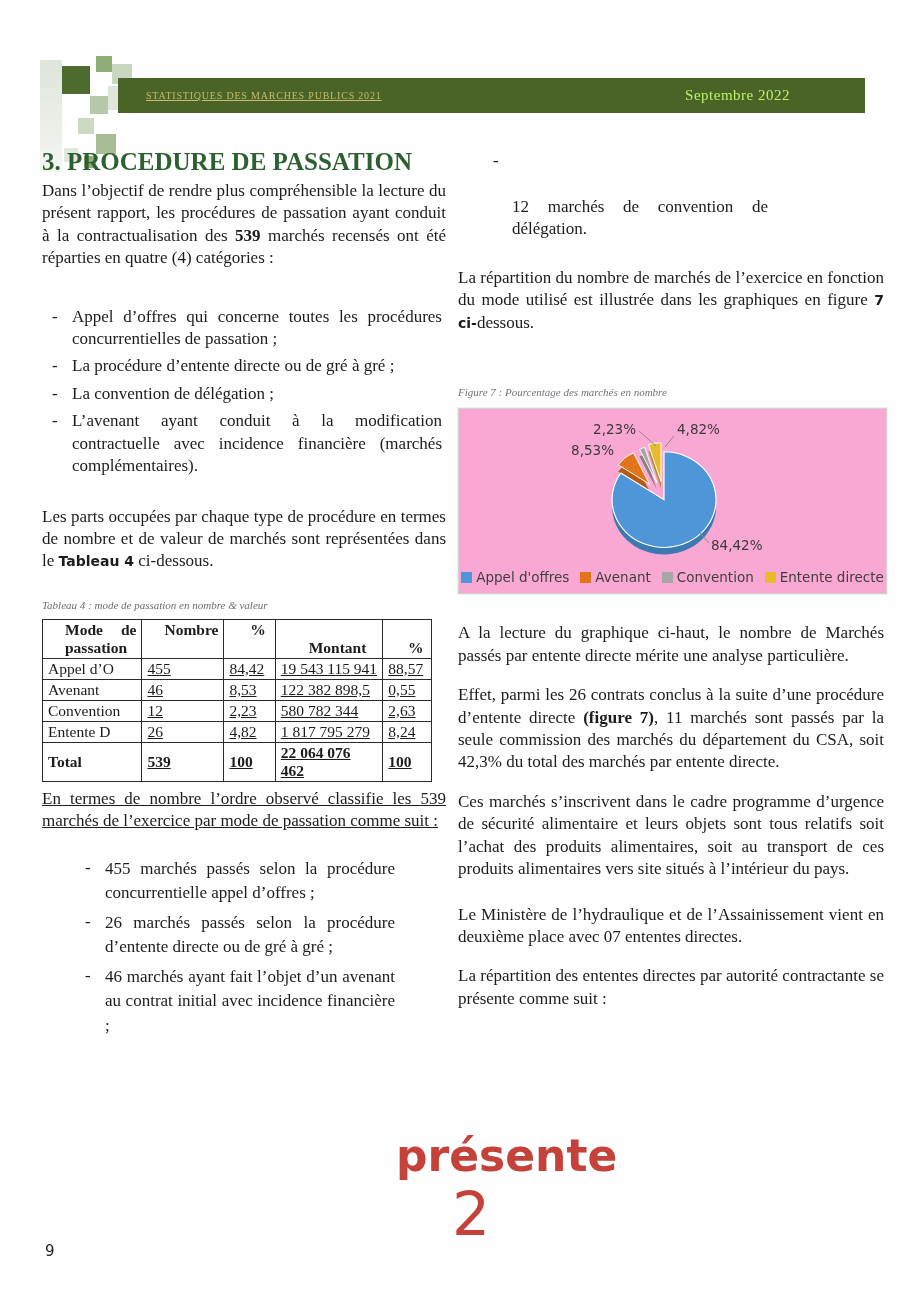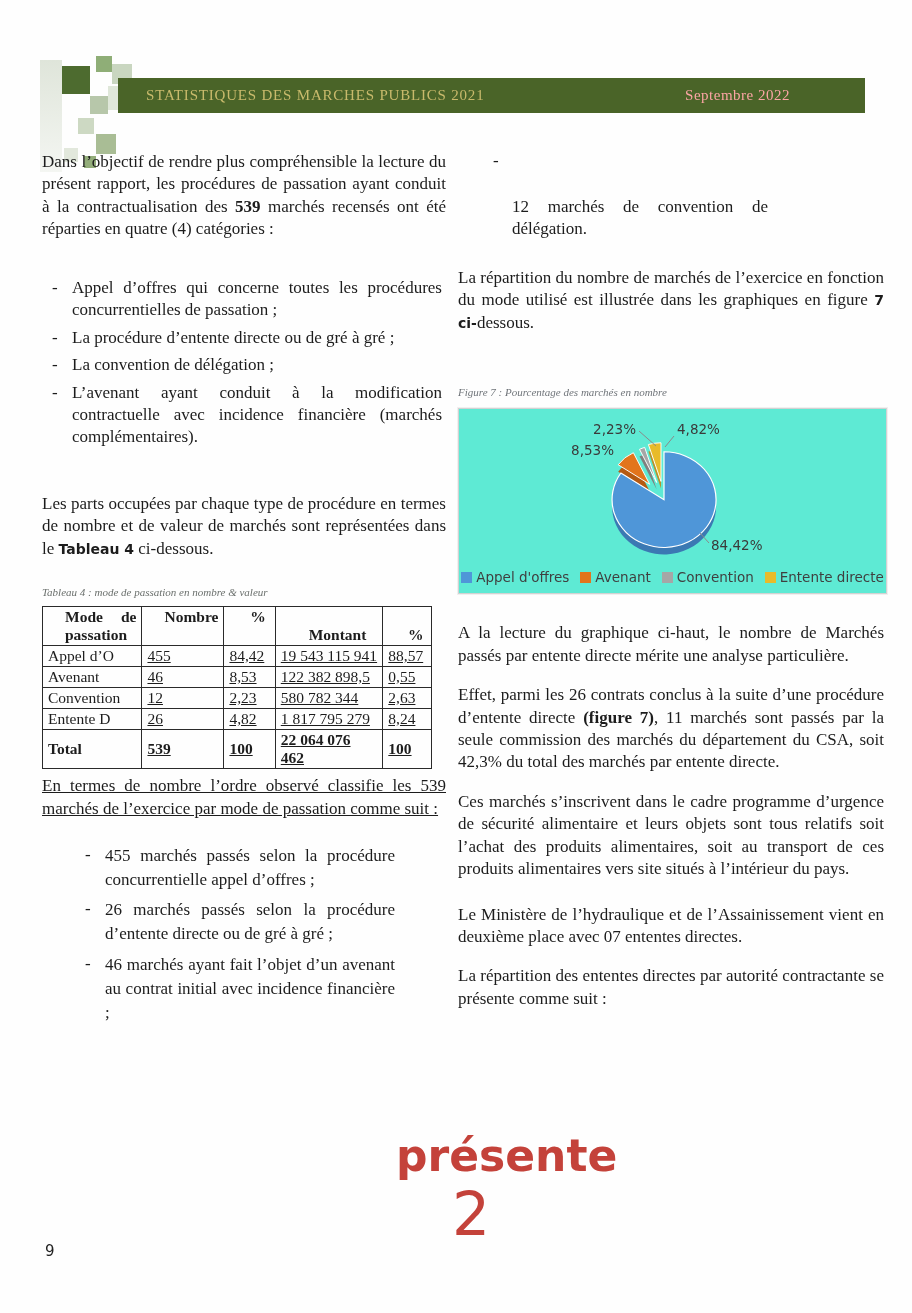--- a/index.html
+++ b/index.html
@@ -8,22 +8,22 @@
     position:relative; width:912px; height:1313px; margin:0 auto;
     background:#fefefe; overflow:hidden;
     font-family:"Liberation Serif", serif; color:#1c1c1c;
   }
   
   .banner {
     position:absolute; left:118px; top:78px; width:747px; height:35px;
     background:#4a6428; display:flex; align-items:center; justify-content:space-between;
     padding:0 75px 0 28px;
   }
-  .banner .btitle { color:#c9ba6c; font-size:15px; letter-spacing:0.8px; }
-  .banner .bdate  { color:#fca5a5; font-size:15px; letter-spacing:0.5px;margin-left:12px; }
+  .banner .btitle { color:#c9ba6c; font-size:10px; letter-spacing:0.8px;text-decoration:underline; }
+  .banner .bdate  { color:#bef264; font-size:15px; letter-spacing:0.5px;margin-left:12px; }
   .mosaic { position:absolute; left:38px; top:56px; width:110px; height:135px; }
   .mosaic div { position:absolute; }
   .m1 { left:2px;  top:4px;  width:22px; height:112px; background:linear-gradient(#dfe5da,#f4f6f2); }
   .m2 { left:24px; top:10px; width:28px; height:28px; background:#4d6b2f; }
   .m3 { left:58px; top:0px;  width:16px; height:16px; background:#8fae77; }
   .m4 { left:74px; top:8px;  width:20px; height:20px; background:#c9d6c0; }
   .m5 { left:52px; top:40px; width:18px; height:18px; background:#b7c7aa; }
   .m6 { left:70px; top:30px; width:24px; height:24px; background:#dfe7d9; }
   .m7 { left:40px; top:62px; width:16px; height:16px; background:#cdd9c3; }
   .m8 { left:58px; top:78px; width:20px; height:20px; background:#a9bd95; }
@@ -58,21 +58,21 @@
   .t4 th { text-align:left;padding-left:22px; }
   .t4 .vt { vertical-align:top; }
   .t4 .vb { vertical-align:bottom; text-align:center;margin-left:32px; }
   .t4 th.justify { text-align:justify; width:104px; }
   .t4 td.c { text-align:left;text-decoration:underline; }
   .t4 tr.total td { font-weight:bold; }
   
   .figcap { margin-top:52px; color:#70757a; }
   .figbox {
     margin-top:10px; width:429px; height:186px; border:1px solid #d2d2d2;
-    background:#5eead4; box-shadow:0 0 0 1px #f0f0f0; position:relative;
+    background:#f9a8d4; box-shadow:0 0 0 1px #f0f0f0; position:relative;
   }
   .figbox svg.pie { display:block; }
   .legend { position:absolute; left:0; right:0; bottom:8px; display:flex; justify-content:center; gap:11px;
     font-family:"DejaVu Sans", sans-serif; font-size:13.5px; color:#3f3f3f; }
   .legend .li { display:flex; align-items:center; gap:4px; }
   .legend svg { display:block; }
   .pietext { font-family:"DejaVu Sans", sans-serif; font-size:13.5px; fill:#3a3a3a; }
   
   .p-repart { margin-top:26px; }
   .p1 { margin-top:28px; }
@@ -83,21 +83,21 @@
   
   .stamp-ar {
     position:absolute; left:396px; top:1132px; color:#c4423a;
     font-family:"DejaVu Sans", sans-serif; font-size:44px; font-weight:bold; line-height:1.1;
   }
   .stamp-num {
     position:absolute; left:452px; top:1184px; color:#c4423a;
     font-family:"DejaVu Sans", sans-serif; font-size:60px; font-weight:400; line-height:1;
   }
   .pagenum { position:absolute; left:45px; top:1242px; font-family:"DejaVu Sans", sans-serif; font-size:15px; color:#222; }
-  .parts { margin-top:44px; line-height:1.5; }
+  .parts { margin-top:28px; line-height:1.5; }
   .intro { margin-top:3px; }
 </style>
 </head>
 <body>
 
 <div class="page">
 
   <div class="mosaic">
     <div class="m1"></div>
       <div class="m2"></div>
@@ -109,20 +109,21 @@
       <div class="m8"></div>
     <div class="m9"></div>
       <div class="m10"></div>
   </div>
   <div class="banner">
     <span class="btitle">STATISTIQUES DES MARCHES PUBLICS 2021</span>
     <span class="bdate">Septembre 2022</span>
   </div>
 
   <div class="col-left">
+    <h1 class="sec">3. PROCEDURE DE PASSATION</h1>
     <p class="body intro"><span>Dans l’objectif de rendre plus compréhensible la lecture du présent rapport, les procédures de passation ayant conduit à la contractualisation des </span><span class="b">539</span><span> marchés recensés ont été réparties en quatre (4) catégories :</span></p>
 
     <ul class="dl list1">
       <li>
           <span class="dash">-</span>
           <span class="txt">Appel d’offres qui concerne toutes les procédures concurrentielles de passation ;</span>
         </li>
       <li>
           <span class="dash">-</span>
           <span class="txt">La procédure d’entente directe ou de gré à gré ;</span>

